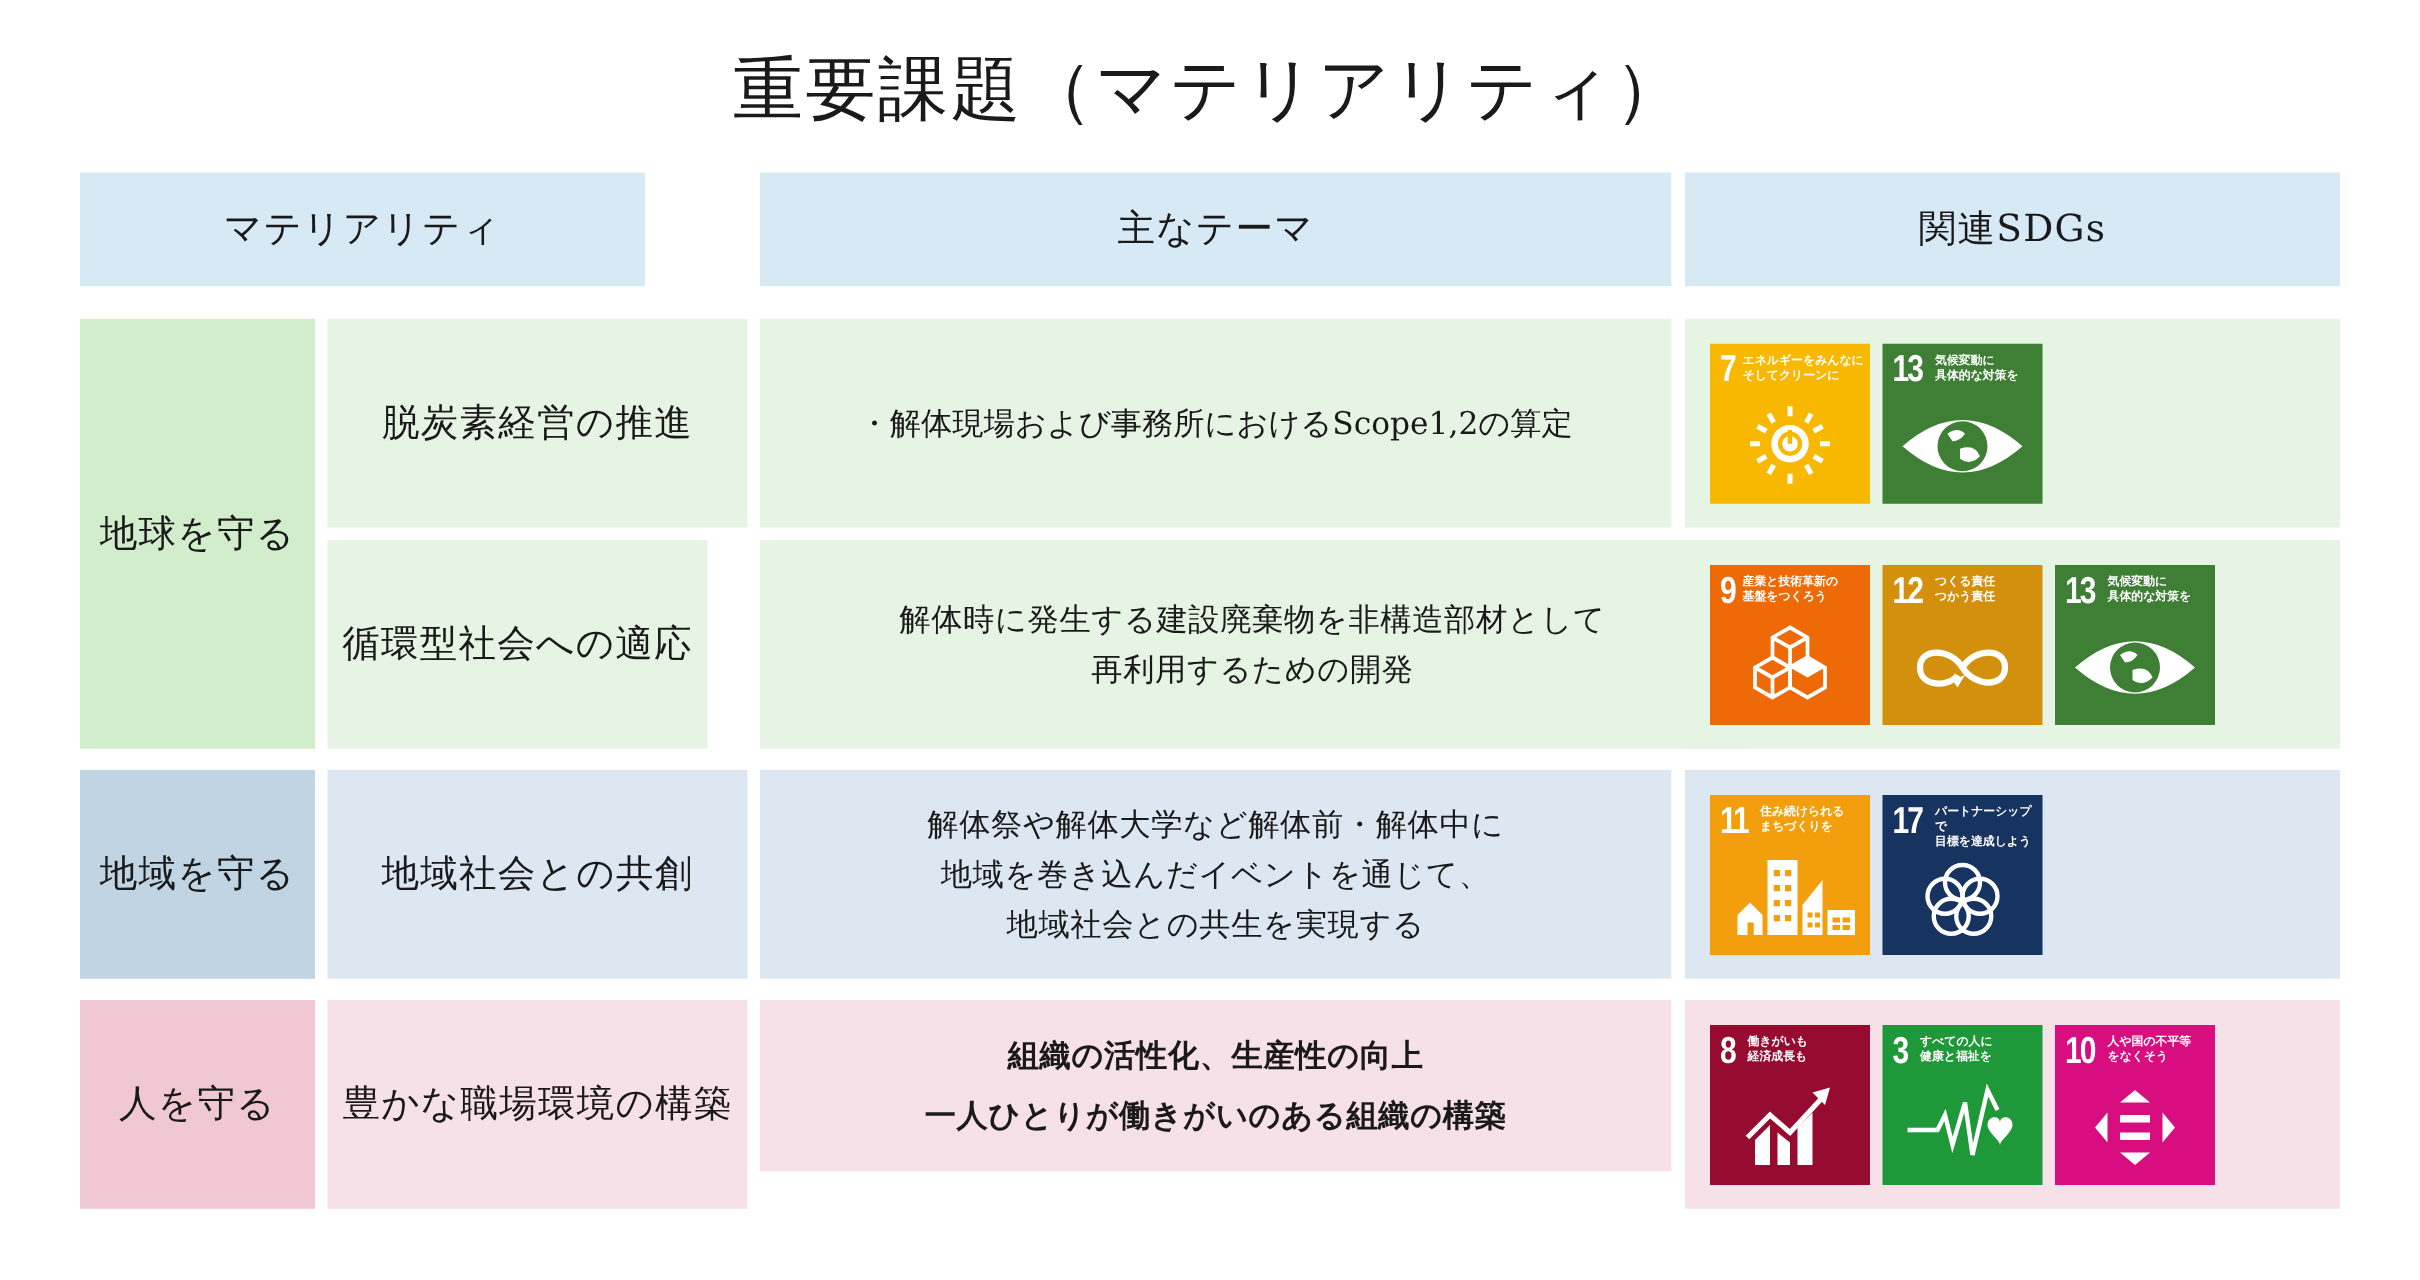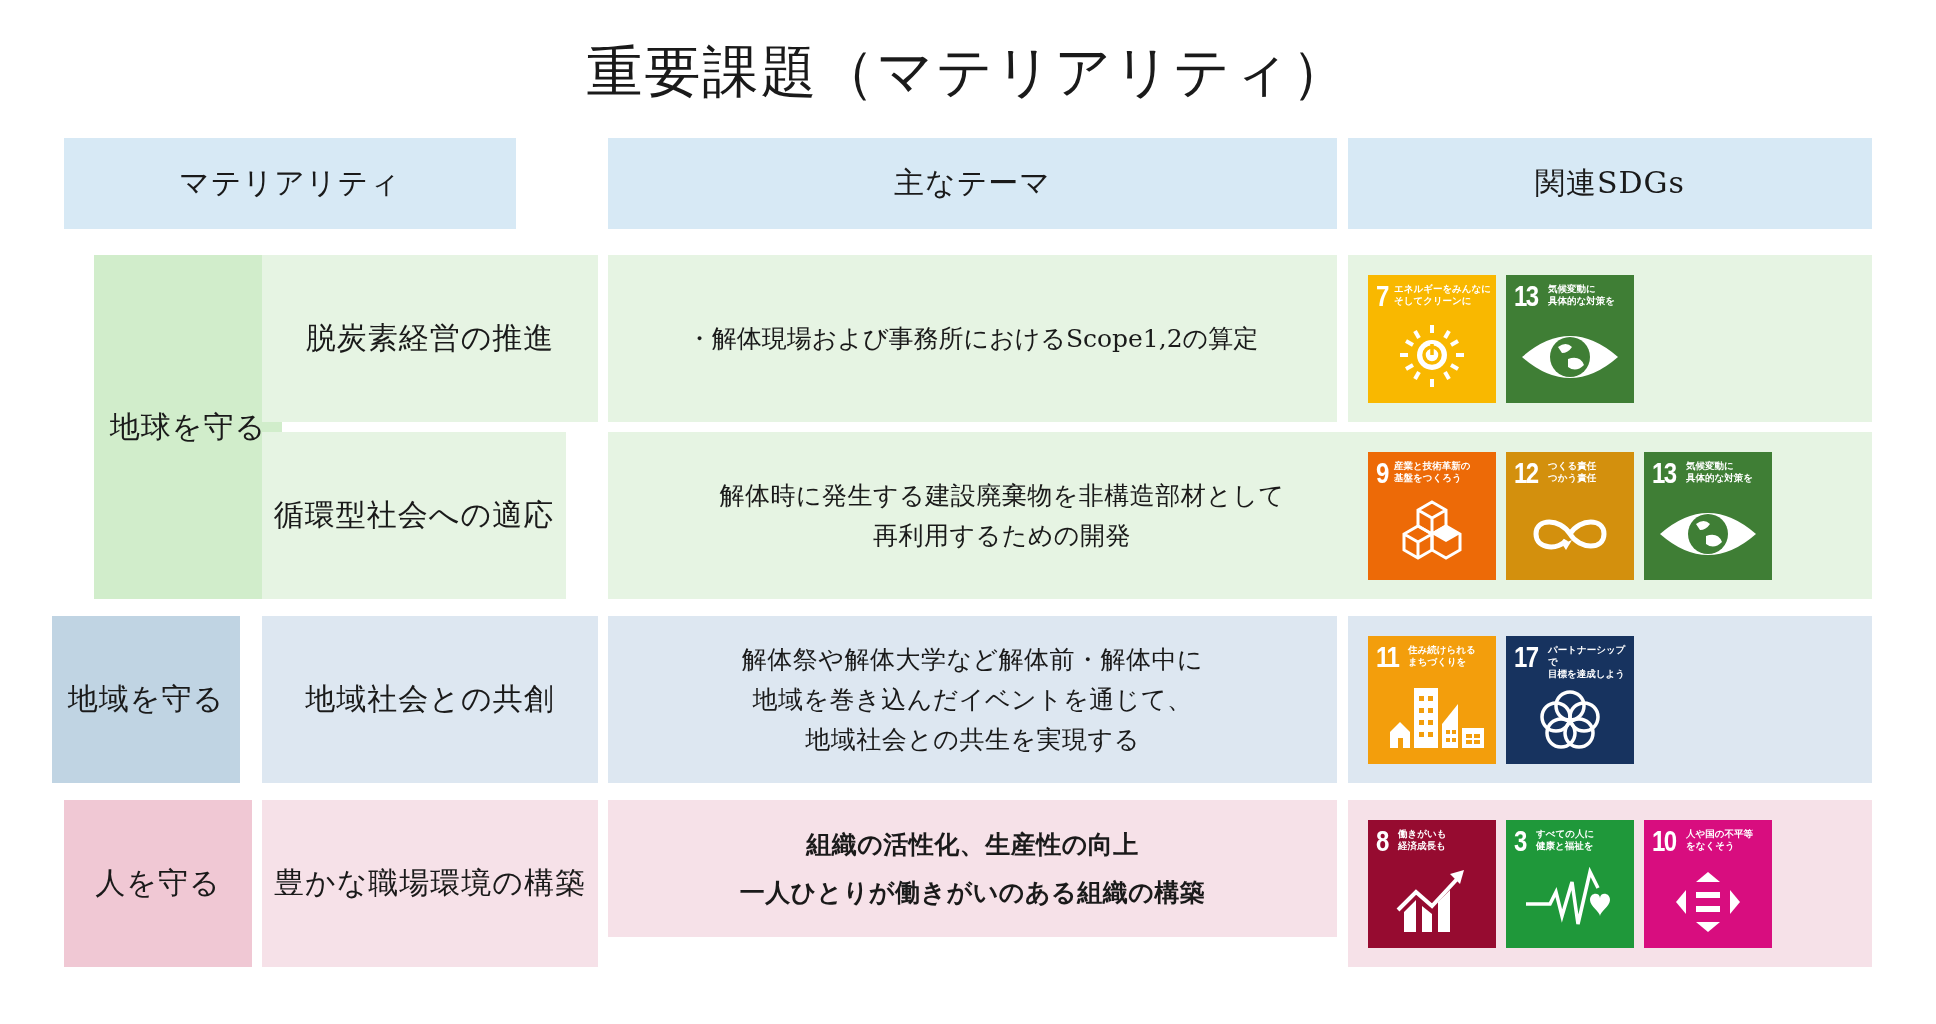--- a/index.html
+++ b/index.html
@@ -9,21 +9,21 @@
   }
   .title {
     position: absolute; left: 0; top: 42px; width: 1936px; text-align: center;
     font-size: 56px; letter-spacing: 2px; line-height: 60px;
   }
   .cell {
     position: absolute; display: flex; align-items: center; justify-content: center;
     text-align: center; box-sizing: border-box;
   }
   .hdr { background: #d7e9f5; font-size: 30px; letter-spacing: 1px; }
-  .g-earth-main { background: #d1edcb; margin-left: 30px; }
+  .g-earth-main { background: #d1edcb; }
   .g-earth { background: #e6f4e3; }
   .g-region-main { background: #c0d4e3; }
   .g-region { background: #dde7f1; }
   .g-people-main { background: #f0c8d4; }
   .g-people { background: #f6e1e8; }
   .label { font-size: 30px; letter-spacing: 1px; }
   .theme { font-size: 25px; line-height: 40px; letter-spacing: 0.5px; }
   .theme-list { text-align: left; font-size: 25px; line-height: 48px; }
   .sdg-wrap {
     justify-content: flex-start; align-items: flex-start;
@@ -144,21 +144,21 @@
     <span class="cap" style="left:42px">気候変動に
 具体的な対策を</span>
     <svg width="128" height="128">
       <path d="M16 82 Q64 40 112 82 Q64 124 16 82 Z" fill="#fff"></path>
       <circle cx="64" cy="82" r="20" fill="#3f7e35"></circle>
       <path d="M52 72 Q60 66 66 72 Q62 78 56 78 Z M62 84 Q74 80 78 90 Q70 98 62 92 Z" fill="#fff"></path>
     </svg>
   </div>
 </div>
 
-<div class="cell g-region-main label" style="left:52px;top:616px;width:188px;height:167px;">
+<div class="cell g-region-main label" style="left:64px;top:616px;width:188px;height:167px;">
   <span>地域を守る</span>
 </div>
 <div class="cell g-region label" style="left:262px;top:616px;width:336px;height:167px;">
   <span>地域社会との共創</span>
 </div>
 <div class="cell g-region theme" style="left:608px;top:616px;width:729px;height:167px;">
   <div>
     <div>解体祭や解体大学など解体前・解体中に</div>
     <div>地域を巻き込んだイベントを通じて、</div>
     <div>地域社会との共生を実現する</div>

